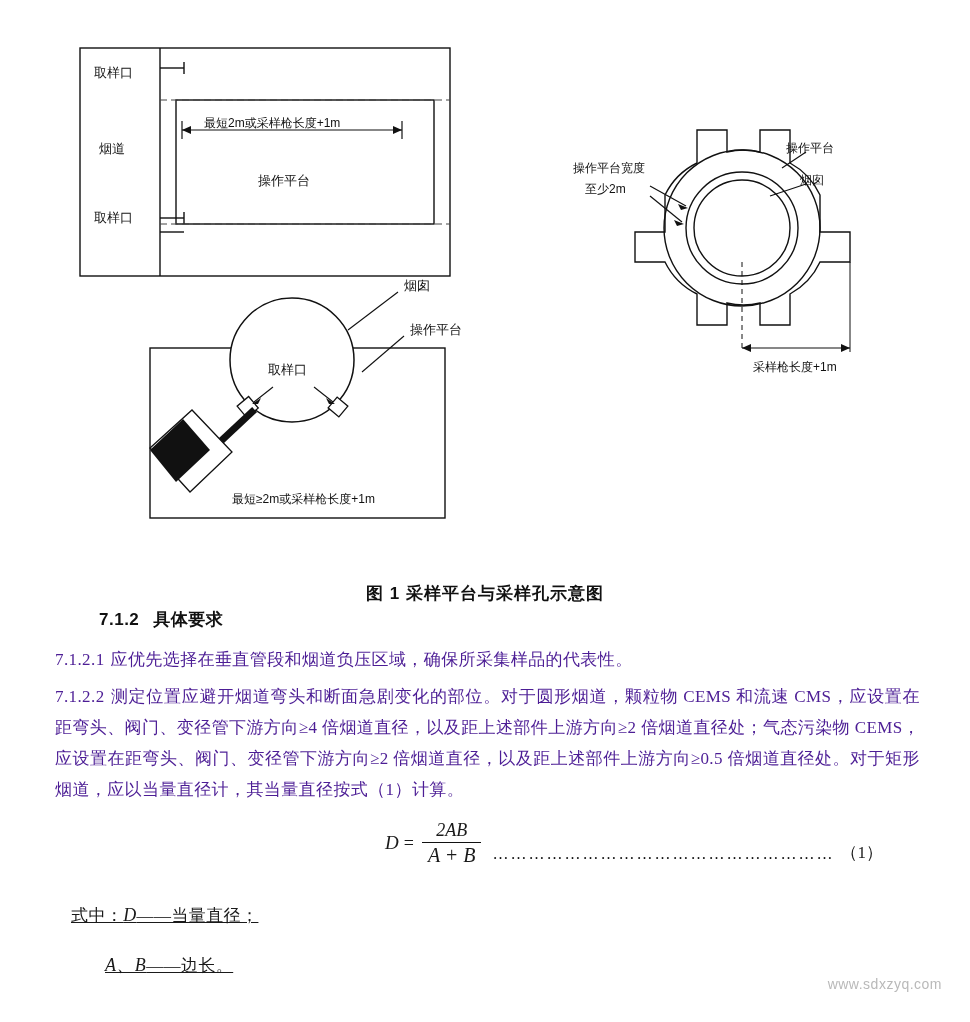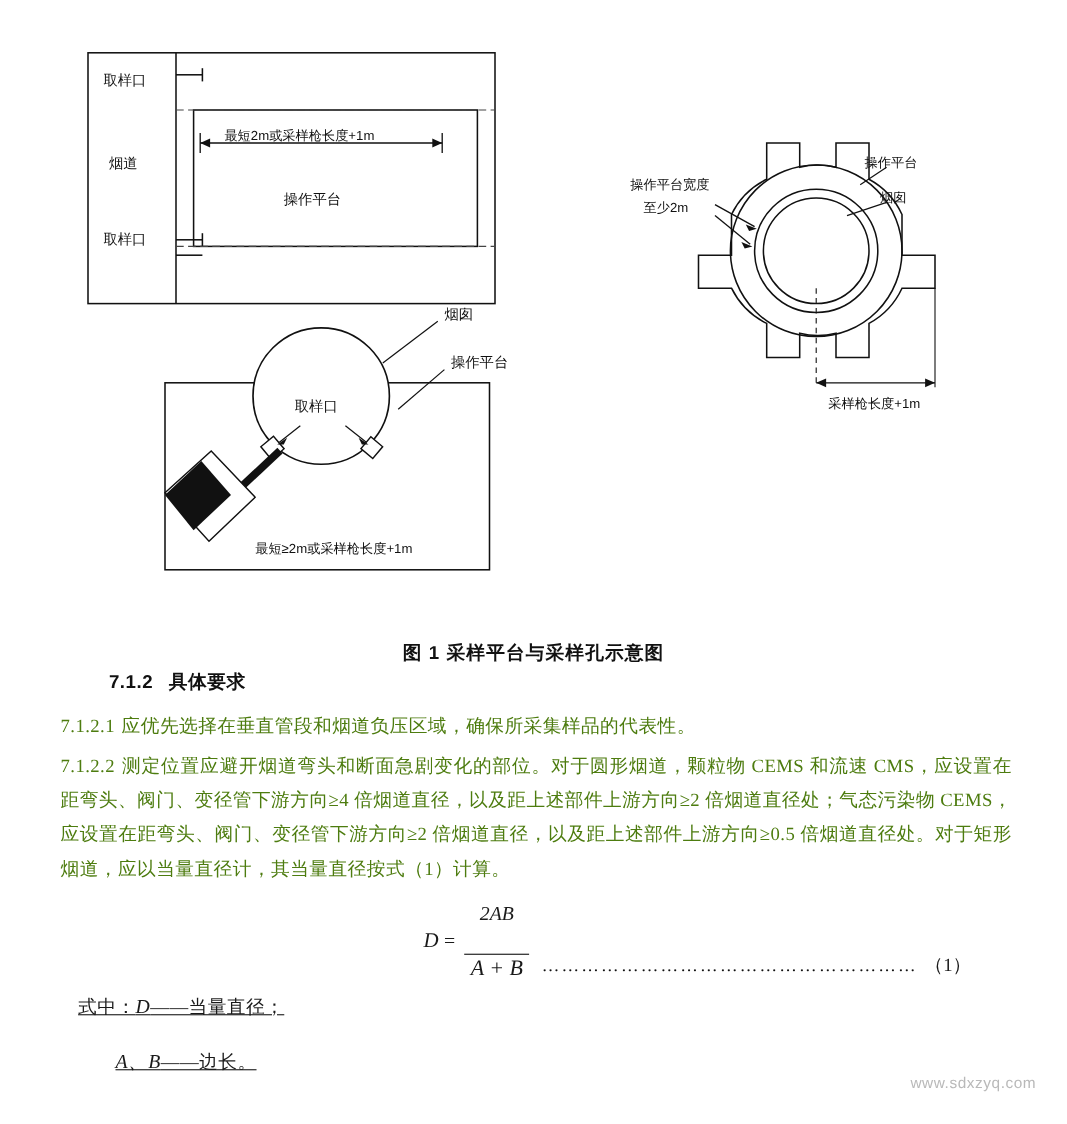--- a/index.html
+++ b/index.html
@@ -61,21 +61,21 @@
     color: #111;
   }
   h3.section-head .num { margin-right: 14px; margin-left: 44px; }
 
   p.para {
     font-size: 17px;
     line-height: 1.82;
     margin: 0 0 6px 0;
     text-align: justify;
     letter-spacing: 0.4px;
-    color: #4d7c0f;
+    color: #4c1d95;
   }
   p.para .num { margin-right: 6px; }
 
   
   .formula-row {
     position: relative;
     margin: 14px 0 10px 0;
     height: 62px;
     font-size: 17px;
   }
@@ -87,21 +87,20 @@
     align-items: center;
   }
   .frac {
     display: inline-flex;
     flex-direction: column;
     align-items: center;
     vertical-align: middle;
     margin: 0 3px;
     font-family: "Liberation Serif", serif;
     font-style: italic;
-    gap: 25px;
   }
   .frac .numer {
     padding: 0 6px 1px 6px;
     font-size: 18px;
   }
   .frac .denom {
     padding: 1px 6px 0 6px;
     border-top: 1.3px solid #111;
     font-size: 20px;
   }

